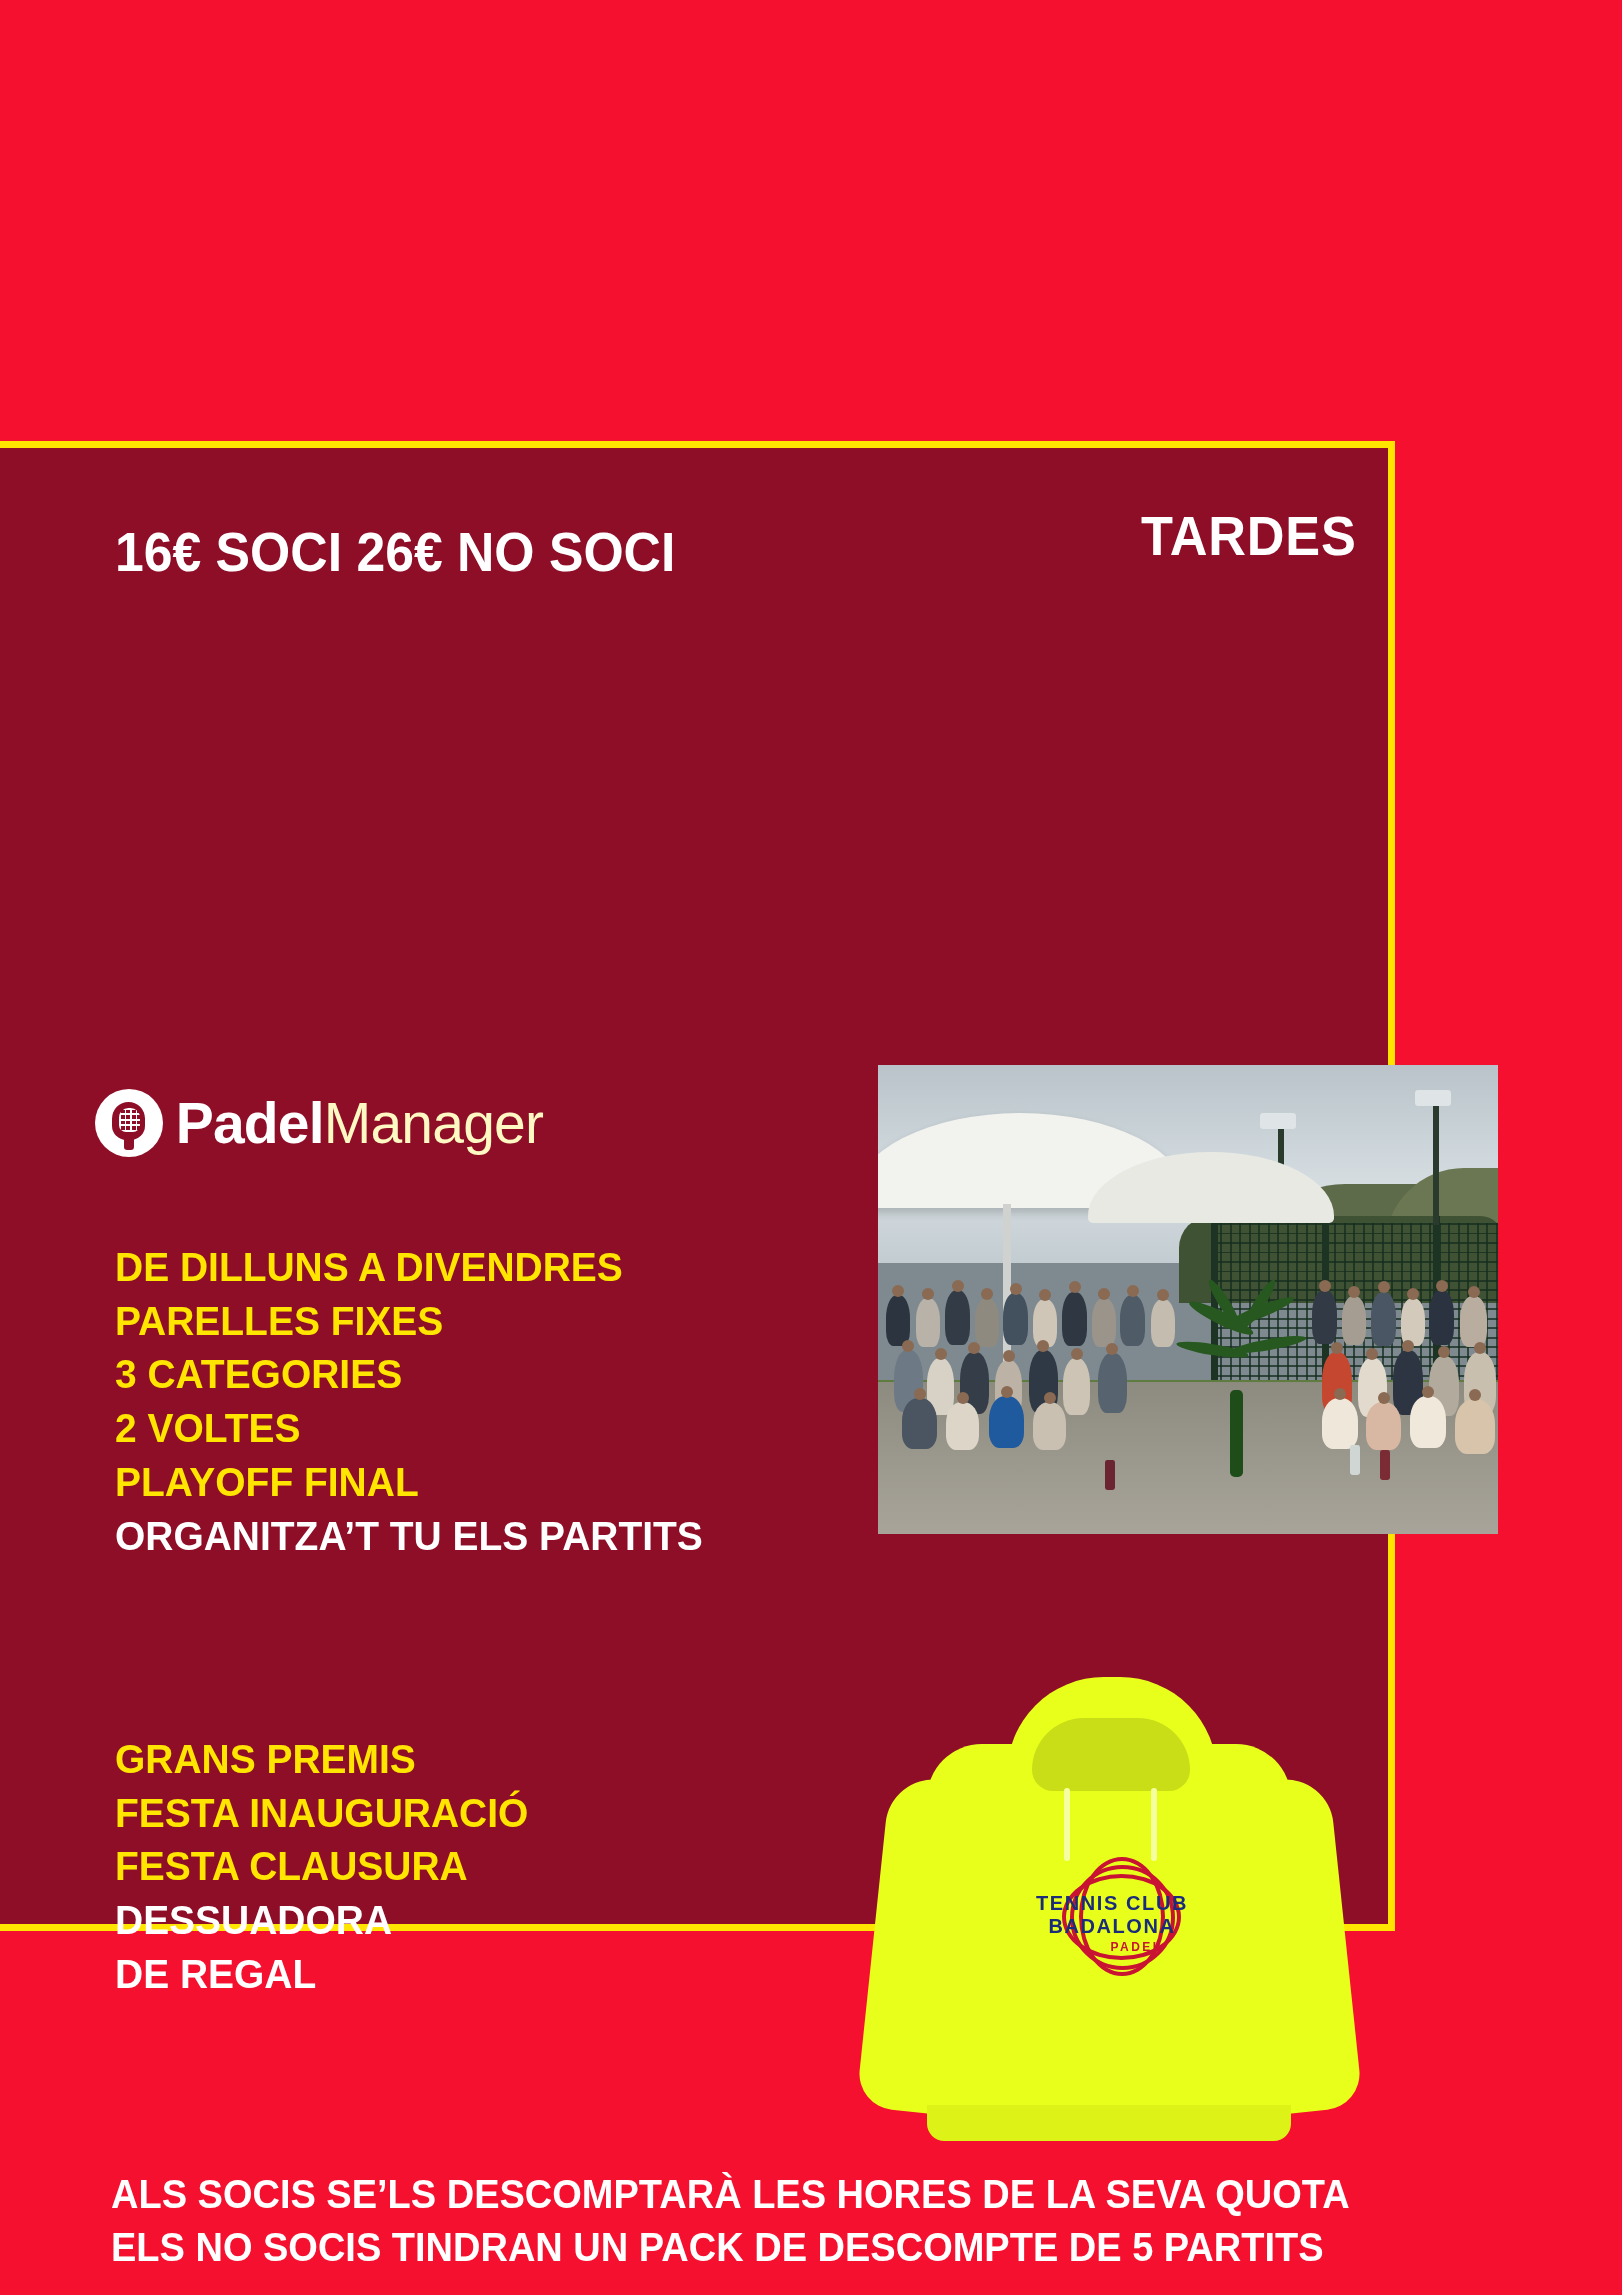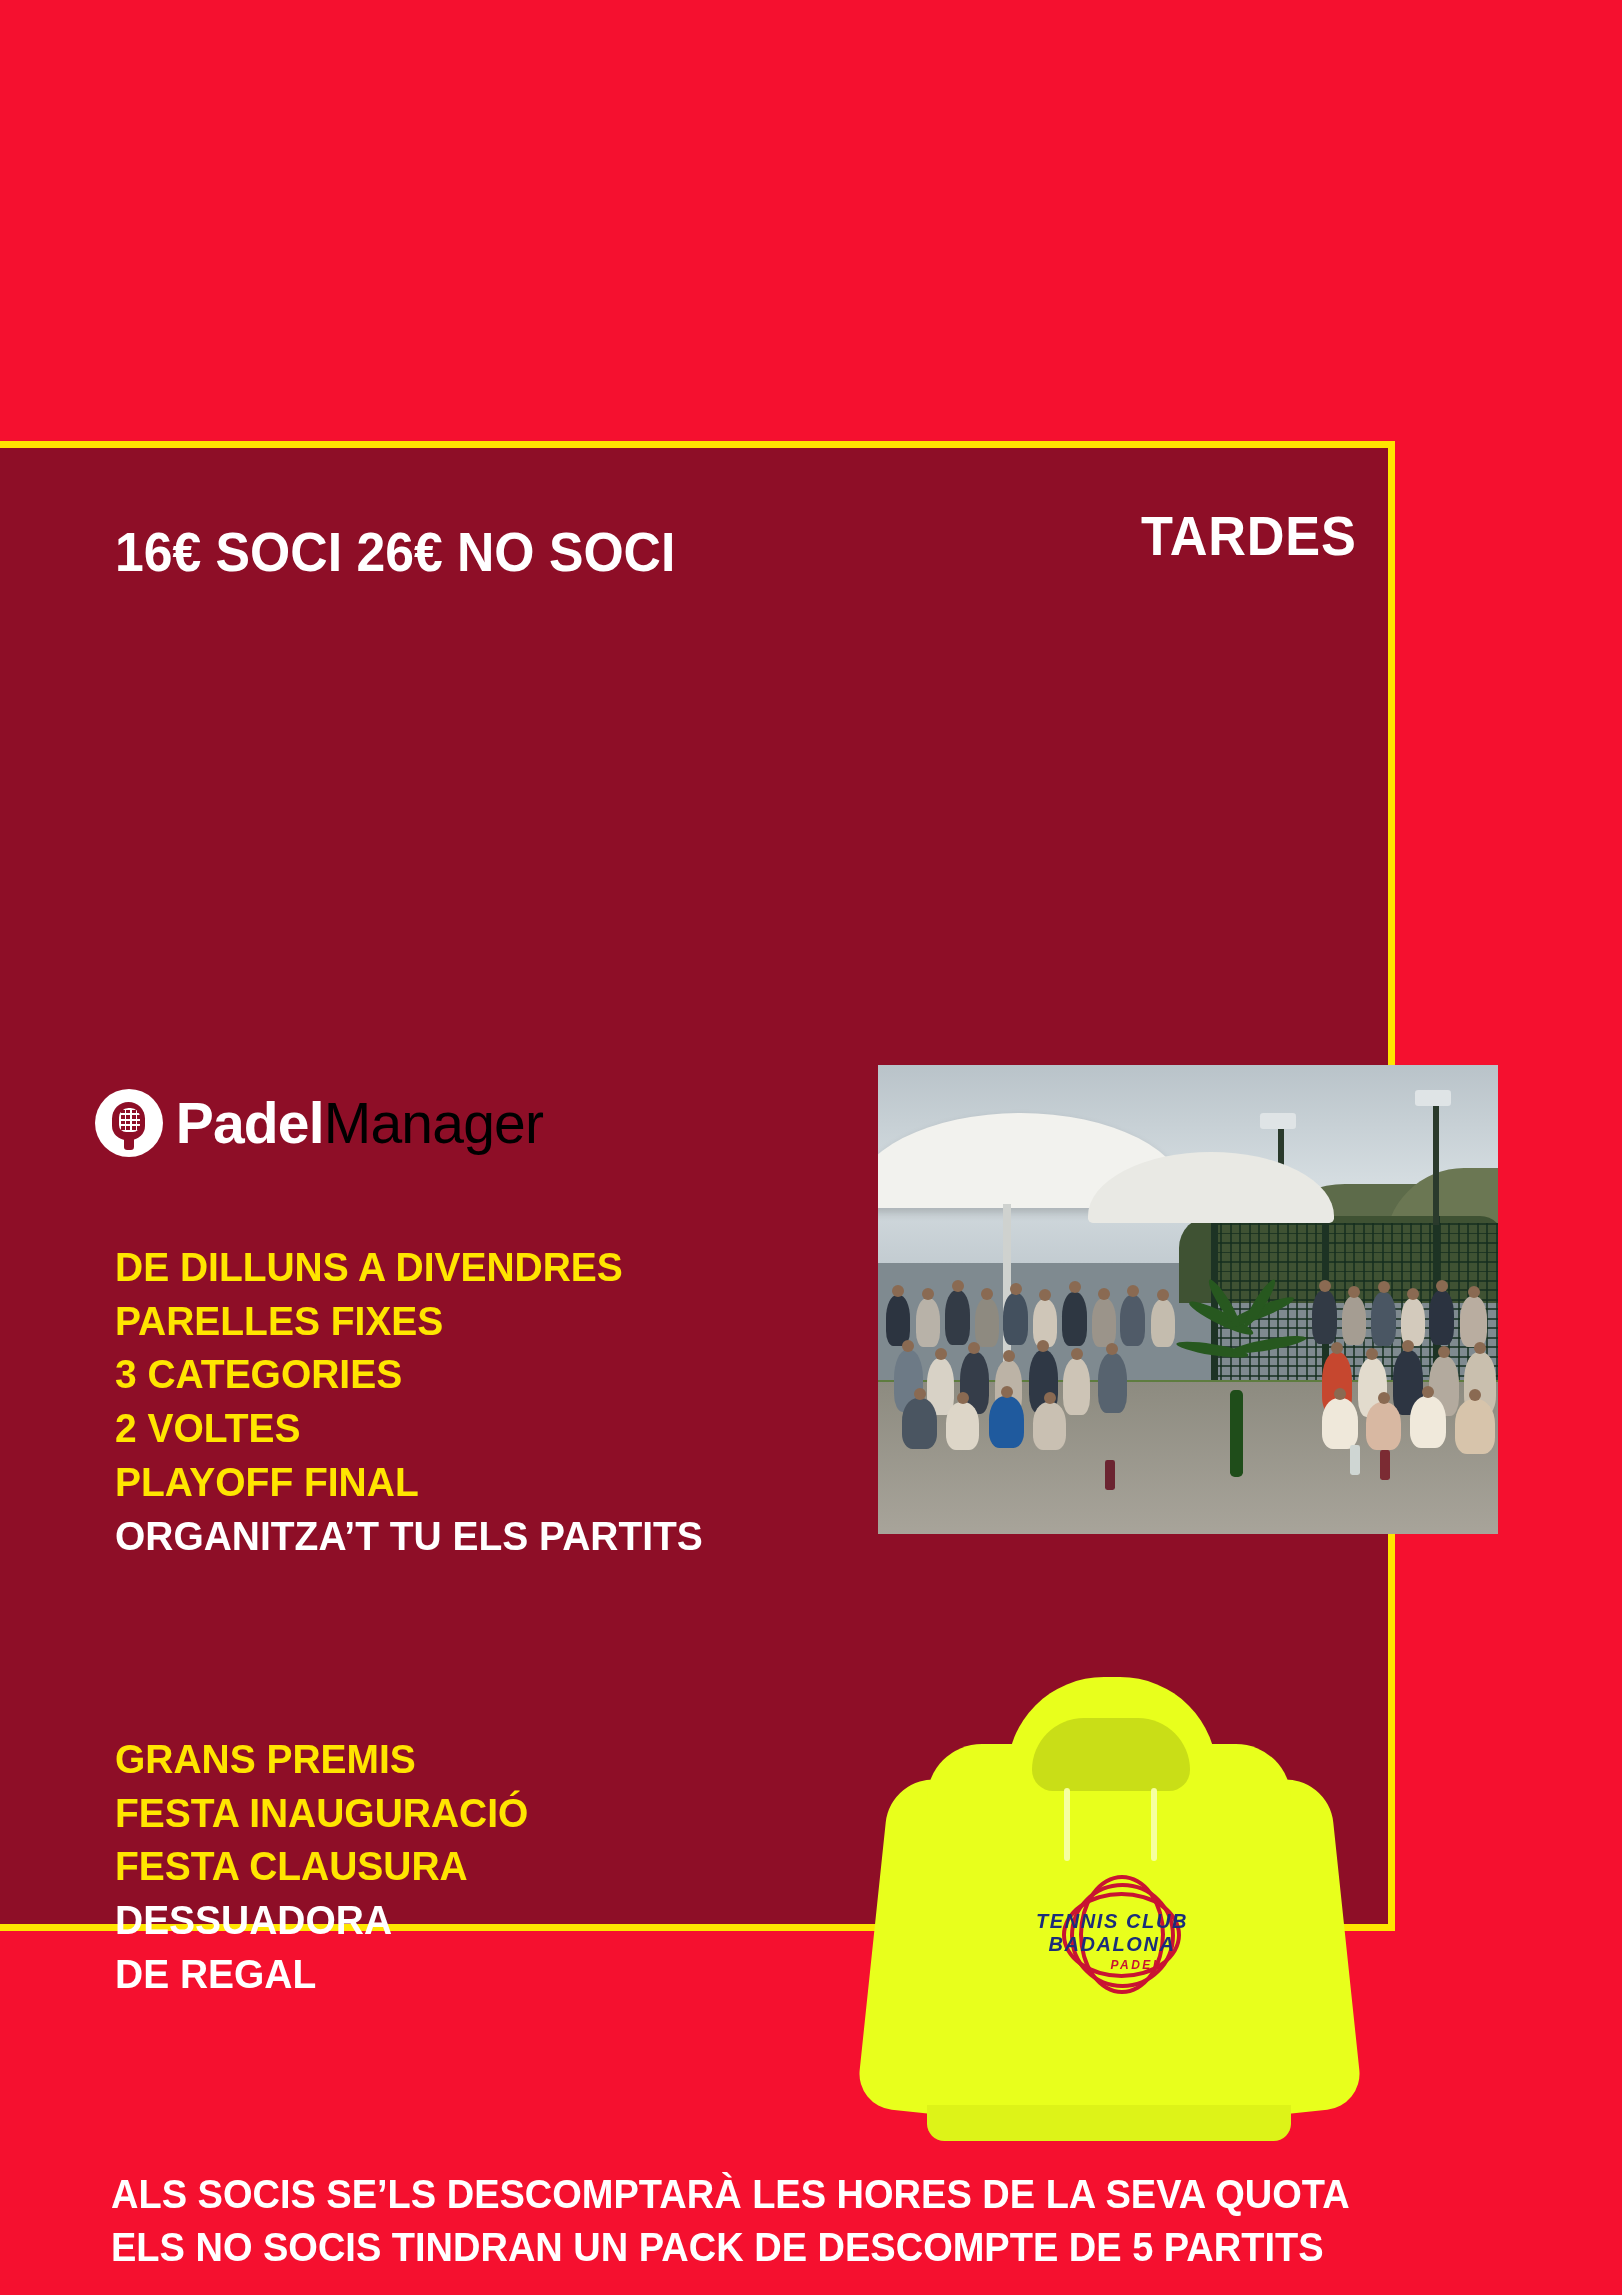--- a/index.html
+++ b/index.html
@@ -151,21 +151,21 @@
       repeating-linear-gradient(to bottom, #FFFFFF 0 1.6px, transparent 1.6px 5.5px);
     border-radius: 9.5px 9.5px 7.1px 7.1px;
   }
   .pm-text {
     color: #FFFFFF;
     font-size: 57px;
     letter-spacing: -0.8px;
     white-space: nowrap;
   }
   .pm-text .bold { font-weight: bold; }
-  .pm-text .light { font-weight: normal; color: #000000; }
+  .pm-text .light { font-weight: normal; color: #fef9c3; }
 
   
   .list {
     position: absolute;
     left: 115px;
     font-size: 41px;
     font-weight: bold;
     line-height: 1.31;
     letter-spacing: 0px;
     transform: scaleX(0.95);
@@ -399,24 +399,23 @@
     position: absolute;
     top: 127px;
     width: 6.3px;
     height: 73px;
     background: #f6ffa0;
     border-radius: 3.2px;
   }
   .hd-logo {
     position: absolute;
     left: 173px;
-    top: 216px;
+    top: 198px;
     width: 166px;
     height: 127px;
-    font-style: italic;
   }
   .hd-ball {
     position: absolute;
     left: 41px;
     top: 6.3px;
     width: 105px;
     height: 105px;
     border-radius: 50%;
     border: 4.8px solid #C81432;
     box-sizing: border-box;

